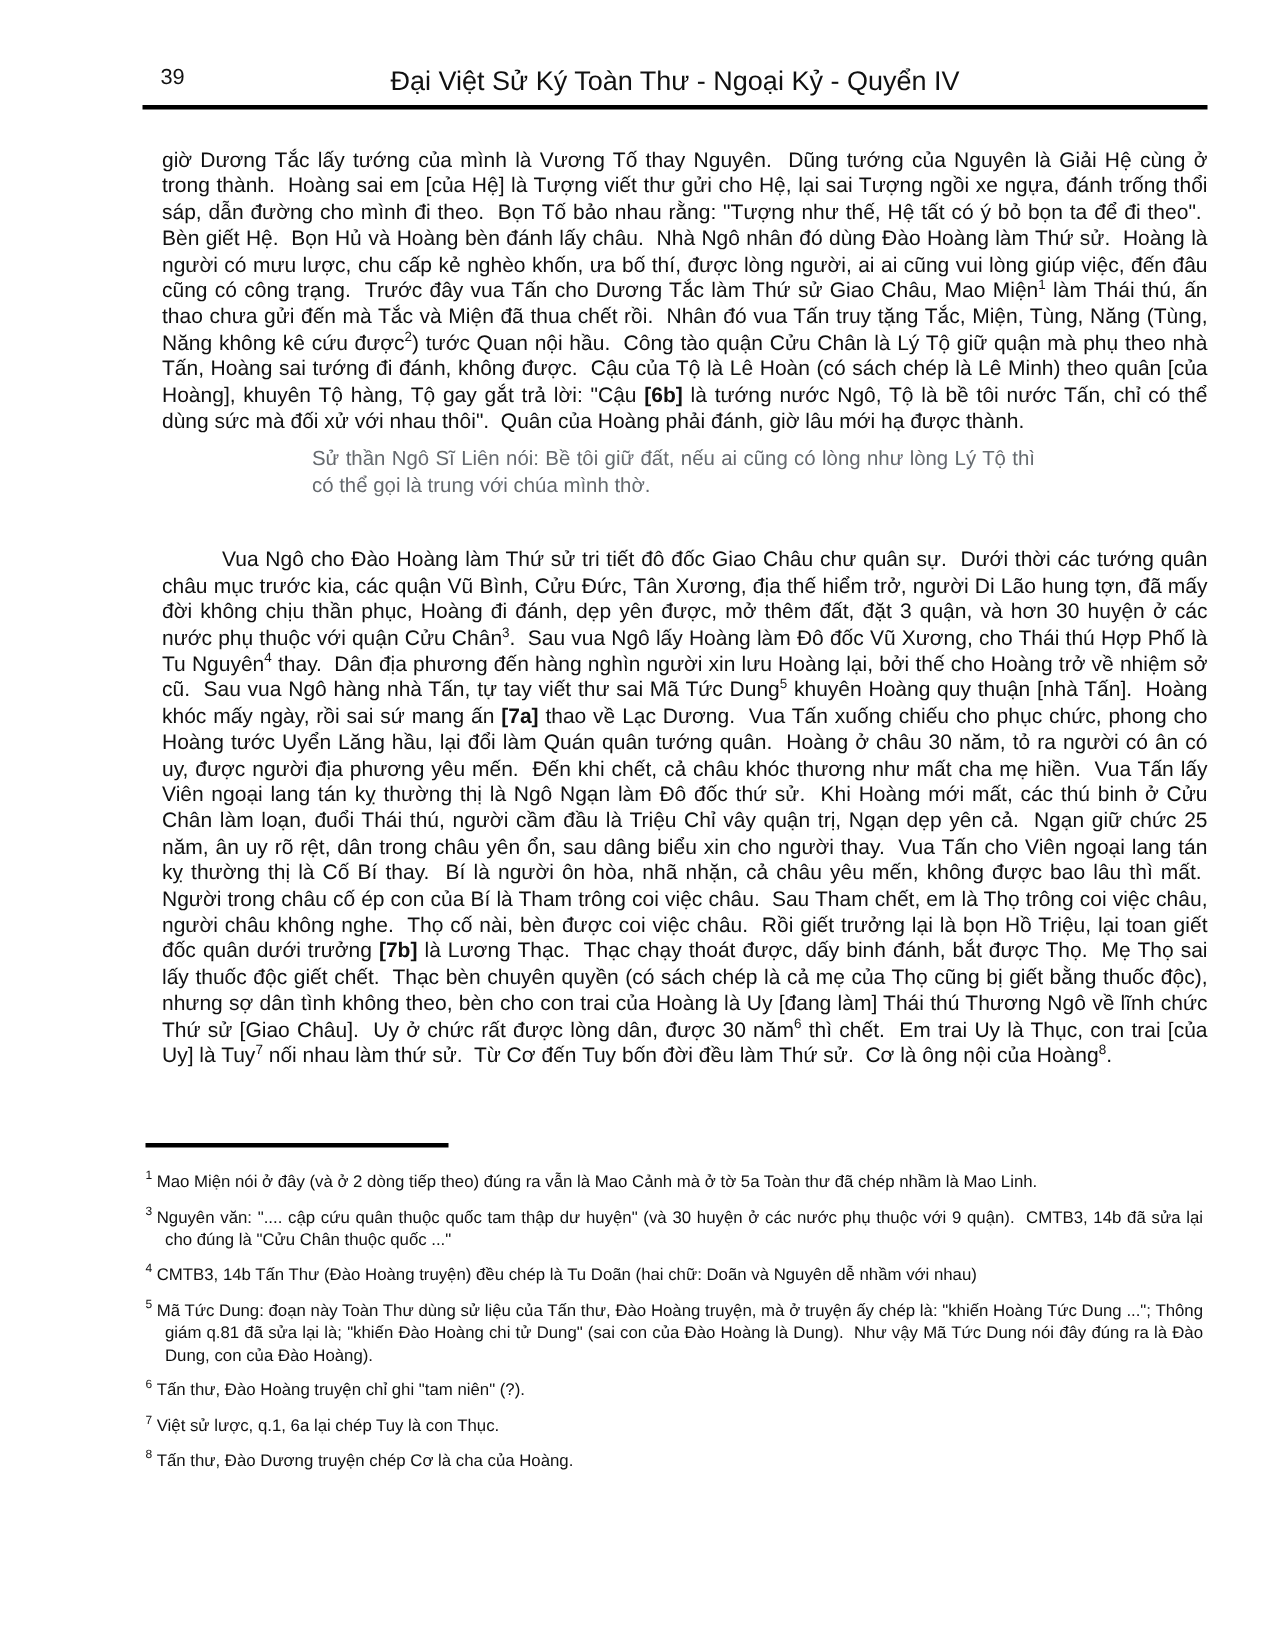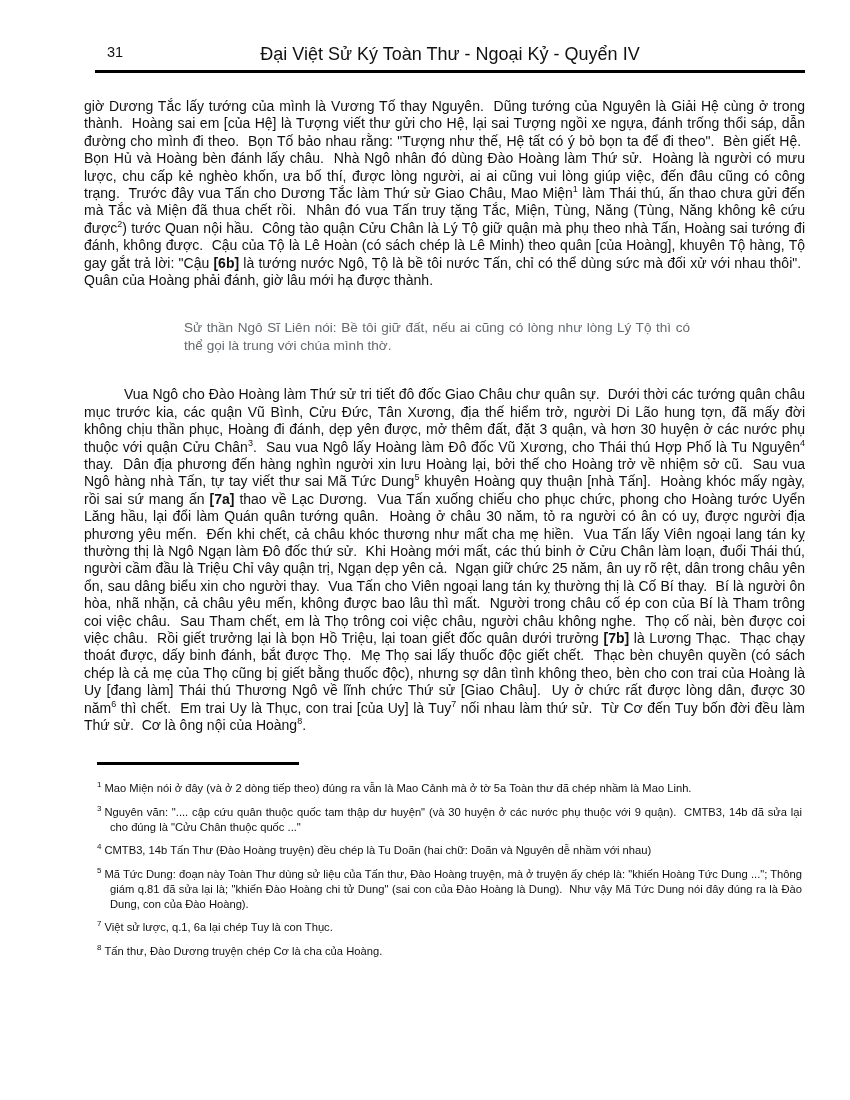--- a/index.html
+++ b/index.html
@@ -26,39 +26,39 @@
   }
   .running-title {
     position: absolute; left: 0; right: 0; top: 0;
     text-align: center;
     font-size: 18px;
   }
 
   
   .content {
     position: absolute;
-    top: 98px; left: 84px; right: 45px;
+    top: 98px; left: 108px; right: 45px;
   }
   .para {
     font-size: 14px;
     line-height: 17.4px;
     text-align: justify;
     margin: 0;
   }
   .para.indent-first { text-indent: 40px; margin-top: 32px; }
   .bold { font-weight: bold; }
   sup {
     font-size: 9px;
     line-height: 0;
     vertical-align: super;
   }
 
   
   .quote {
-    margin: 30px 115px 15px 100px;
+    margin: 8px 115px 15px 100px;
     font-size: 13.6px;
     line-height: 17.4px;
     text-align: justify;
     color: #64696e;
   }
 
   
   .footnotes {
     position: absolute;
     top: 762px; left: 95px; right: 48px;
@@ -77,21 +77,21 @@
     text-indent: -13px;
   }
   .footnote sup { font-size: 8px; margin-right: 3px; }
 </style>
 </head>
 <body>
 
 <div class="page">
 
   <div class="header">
-    <span class="page-number">31</span>
+    <span class="page-number">39</span>
     <span class="running-title">Đại Việt Sử Ký Toàn Thư - Ngoại Kỷ - Quyển IV</span>
   </div>
 
   <div class="content">
     <p class="para"><span>giờ Dương Tắc lấy tướng của mình là Vương Tố thay Nguyên.&nbsp; Dũng tướng của Nguyên là Giải Hệ cùng ở trong thành.&nbsp; Hoàng sai em [của Hệ] là Tượng viết thư gửi cho Hệ, lại sai Tượng ngồi xe ngựa, đánh trống thổi sáp, dẫn đường cho mình đi theo.&nbsp; Bọn Tố bảo nhau rằng: "Tượng như thế, Hệ tất có ý bỏ bọn ta để đi theo".&nbsp; Bèn giết Hệ.&nbsp; Bọn Hủ và Hoàng bèn đánh lấy châu.&nbsp; Nhà Ngô nhân đó dùng Đào Hoàng làm Thứ sử.&nbsp; Hoàng là người có mưu lược, chu cấp kẻ nghèo khốn, ưa bố thí, được lòng người, ai ai cũng vui lòng giúp việc, đến đâu cũng có công trạng.&nbsp; Trước đây vua Tấn cho Dương Tắc làm Thứ sử Giao Châu, Mao Miện</span><sup>1</sup><span> làm Thái thú, ấn thao chưa gửi đến mà Tắc và Miện đã thua chết rồi.&nbsp; Nhân đó vua Tấn truy tặng Tắc, Miện, Tùng, Năng (Tùng, Năng không kê cứu được</span><sup>2</sup><span>) tước Quan nội hầu.&nbsp; Công tào quận Cửu Chân là Lý Tộ giữ quận mà phụ theo nhà Tấn, Hoàng sai tướng đi đánh, không được.&nbsp; Cậu của Tộ là Lê Hoàn (có sách chép là Lê Minh) theo quân [của Hoàng], khuyên Tộ hàng, Tộ gay gắt trả lời: "Cậu </span><span class="bold">[6b]</span><span> là tướng nước Ngô, Tộ là bề tôi nước Tấn, chỉ có thể dùng sức mà đối xử với nhau thôi".&nbsp; Quân của Hoàng phải đánh, giờ lâu mới hạ được thành.</span></p>
     <p class="quote">Sử thần Ngô Sĩ Liên nói: Bề tôi giữ đất, nếu ai cũng có lòng như lòng Lý Tộ thì có thể gọi là trung với chúa mình thờ.</p>
     <p class="para indent-first"><span>Vua Ngô cho Đào Hoàng làm Thứ sử tri tiết đô đốc Giao Châu chư quân sự.&nbsp; Dưới thời các tướng quân châu mục trước kia, các quận Vũ Bình, Cửu Đức, Tân Xương, địa thế hiểm trở, người Di Lão hung tợn, đã mấy đời không chịu thần phục, Hoàng đi đánh, dẹp yên được, mở thêm đất, đặt 3 quận, và hơn 30 huyện ở các nước phụ thuộc với quận Cửu Chân</span><sup>3</sup><span>.&nbsp; Sau vua Ngô lấy Hoàng làm Đô đốc Vũ Xương, cho Thái thú Hợp Phố là Tu Nguyên</span><sup>4</sup><span> thay.&nbsp; Dân địa phương đến hàng nghìn người xin lưu Hoàng lại, bởi thế cho Hoàng trở về nhiệm sở cũ.&nbsp; Sau vua Ngô hàng nhà Tấn, tự tay viết thư sai Mã Tức Dung</span><sup>5</sup><span> khuyên Hoàng quy thuận [nhà Tấn].&nbsp; Hoàng khóc mấy ngày, rồi sai sứ mang ấn </span><span class="bold">[7a]</span><span> thao về Lạc Dương.&nbsp; Vua Tấn xuống chiếu cho phục chức, phong cho Hoàng tước Uyển Lăng hầu, lại đổi làm Quán quân tướng quân.&nbsp; Hoàng ở châu 30 năm, tỏ ra người có ân có uy, được người địa phương yêu mến.&nbsp; Đến khi chết, cả châu khóc thương như mất cha mẹ hiền.&nbsp; Vua Tấn lấy Viên ngoại lang tán kỵ thường thị là Ngô Ngạn làm Đô đốc thứ sử.&nbsp; Khi Hoàng mới mất, các thú binh ở Cửu Chân làm loạn, đuổi Thái thú, người cầm đầu là Triệu Chỉ vây quận trị, Ngạn dẹp yên cả.&nbsp; Ngạn giữ chức 25 năm, ân uy rõ rệt, dân trong châu yên ổn, sau dâng biểu xin cho người thay.&nbsp; Vua Tấn cho Viên ngoại lang tán kỵ thường thị là Cố Bí thay.&nbsp; Bí là người ôn hòa, nhã nhặn, cả châu yêu mến, không được bao lâu thì mất.&nbsp; Người trong châu cố ép con của Bí là Tham trông coi việc châu.&nbsp; Sau Tham chết, em là Thọ trông coi việc châu, người châu không nghe.&nbsp; Thọ cố nài, bèn được coi việc châu.&nbsp; Rồi giết trưởng lại là bọn Hồ Triệu, lại toan giết đốc quân dưới trưởng </span><span class="bold">[7b]</span><span> là Lương Thạc.&nbsp; Thạc chạy thoát được, dấy binh đánh, bắt được Thọ.&nbsp; Mẹ Thọ sai lấy thuốc độc giết chết.&nbsp; Thạc bèn chuyên quyền (có sách chép là cả mẹ của Thọ cũng bị giết bằng thuốc độc), nhưng sợ dân tình không theo, bèn cho con trai của Hoàng là Uy [đang làm] Thái thú Thương Ngô về lĩnh chức Thứ sử [Giao Châu].&nbsp; Uy ở chức rất được lòng dân, được 30 năm</span><sup>6</sup><span> thì chết.&nbsp; Em trai Uy là Thục, con trai [của Uy] là Tuy</span><sup>7</sup><span> nối nhau làm thứ sử.&nbsp; Từ Cơ đến Tuy bốn đời đều làm Thứ sử.&nbsp; Cơ là ông nội của Hoàng</span><sup>8</sup><span>.</span></p>
   </div>
 
   <div class="footnotes">
@@ -99,20 +99,21 @@
     <div id="footnote-list">
   <p class="footnote"><sup>1</sup><span>Mao Miện nói ở đây (và ở 2 dòng tiếp theo) đúng ra vẫn là Mao Cảnh mà ở tờ 5a Toàn thư đã chép nhầm là Mao Linh.</span></p>
 
 
   <p class="footnote"><sup>3</sup><span>Nguyên văn: ".... cập cứu quân thuộc quốc tam thập dư huyện" (và 30 huyện ở các nước phụ thuộc với 9 quận).&nbsp; CMTB3, 14b đã sửa lại cho đúng là "Cửu Chân thuộc quốc ..."</span></p>
 
   <p class="footnote"><sup>4</sup><span>CMTB3, 14b Tấn Thư (Đào Hoàng truyện) đều chép là Tu Doãn (hai chữ: Doãn và Nguyên dễ nhầm với nhau)</span></p>
 
   <p class="footnote"><sup>5</sup><span>Mã Tức Dung: đoạn này Toàn Thư dùng sử liệu của Tấn thư, Đào Hoàng truyện, mà ở truyện ấy chép là: "khiến Hoàng Tức Dung ..."; Thông giám q.81 đã sửa lại là; "khiến Đào Hoàng chi tử Dung" (sai con của Đào Hoàng là Dung).&nbsp; Như vậy Mã Tức Dung nói đây đúng ra là Đào Dung, con của Đào Hoàng).</span></p>
 
+  <p class="footnote"><sup>6</sup><span>Tấn thư, Đào Hoàng truyện chỉ ghi "tam niên" (?).</span></p>
 
   <p class="footnote"><sup>7</sup><span>Việt sử lược, q.1, 6a lại chép Tuy là con Thục.</span></p>
 
   <p class="footnote"><sup>8</sup><span>Tấn thư, Đào Dương truyện chép Cơ là cha của Hoàng.</span></p>
 </div>
   </div>
 
 </div>
 
 </body></html>

